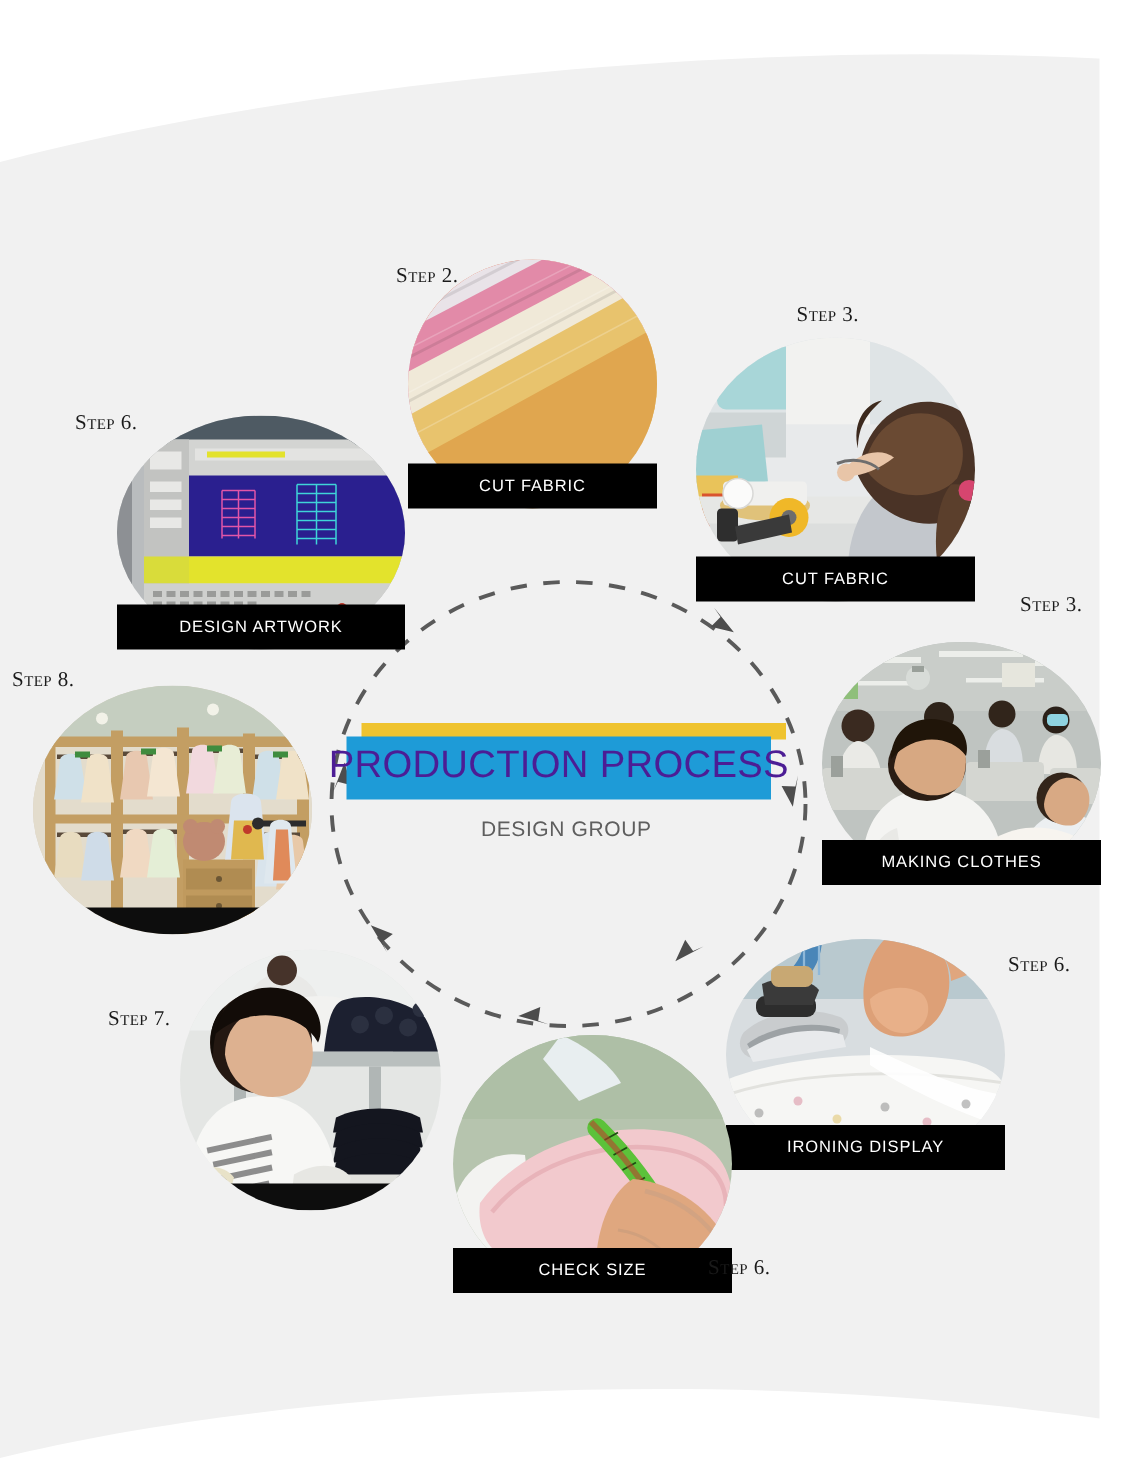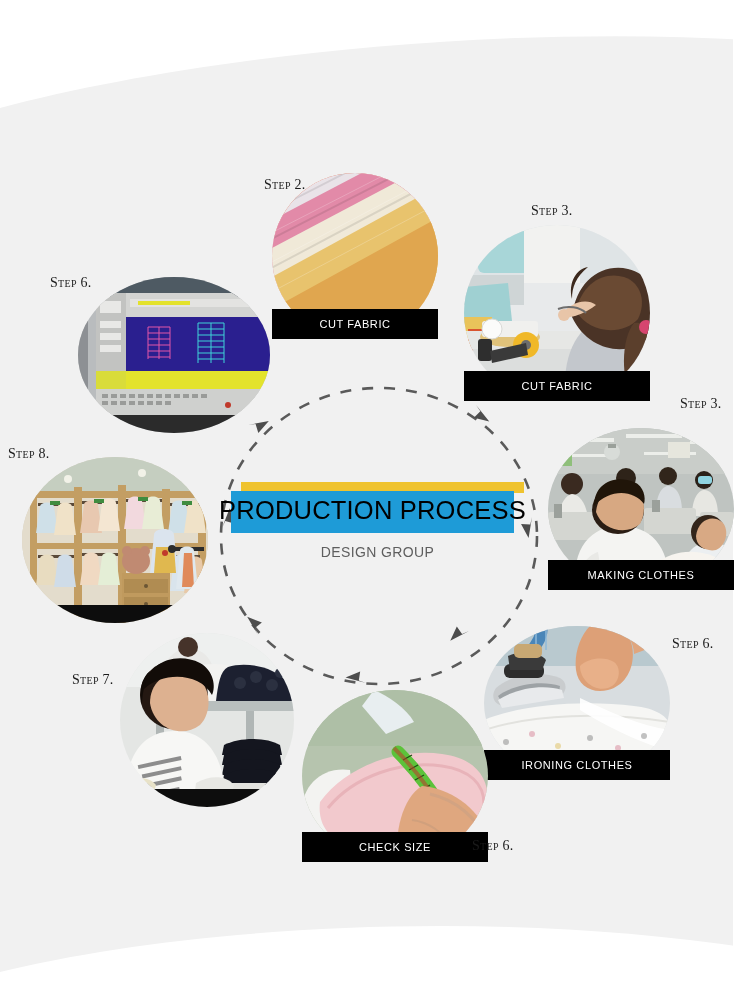--- a/index.html
+++ b/index.html
@@ -38,21 +38,21 @@
     background:#efc32f;
   }
   .bar-blue{
     position:absolute;
     left:0;top:9px;
     width:283px;height:42px;
     background:#1e9bd7;
     display:flex;align-items:center;justify-content:center;
   }
   .bar-blue .txt{
-    color:#000000;
+    color:#4c1d95;
     font-size:25.5px;
     letter-spacing:.2px;
     white-space:nowrap;
     font-weight:400;
     line-height:1;
     transform:translateY(-1px);
   }
   .subtitle{
     position:absolute;
     left:0;top:62px;
@@ -166,20 +166,21 @@
           <rect x="60" y="124" width="6" height="4"></rect>
             <rect x="69" y="124" width="6" height="4"></rect>
           <rect x="78" y="124" width="6" height="4"></rect>
             <rect x="87" y="124" width="6" height="4"></rect>
         </g>
         <circle cx="150" cy="128" r="3" fill="#c0392b"></circle>
         <rect x="0" y="138" width="192" height="18" fill="#2b2b2b"></rect>
         <rect x="0" y="0" width="10" height="156" fill="#8d9094"></rect>
       </svg>
     </div>
+    <div class="cap">DESIGN ARTWORK</div>
   </div>
   <div class="stepnum" style="left:50px;top:275px;">Step 6.</div>
 
   <div class="node" style="left:272px;top:173px;width:166px;height:166px;">
     <div class="photo">
       <svg viewBox="0 0 166 166" preserveAspectRatio="none">
         <rect width="166" height="166" fill="#e9ddcf"></rect>
         <g>
           <path d="M-40,18 L96,-50 L150,10 L14,78 Z" fill="#e2674f"></path>
           <path d="M-40,42 L108,-34 L158,26 L10,102 Z" fill="#e9e3e8"></path>
@@ -346,21 +347,21 @@
             <circle cx="160" cy="110" r="3" fill="#8e8e8e"></circle>
           <circle cx="36" cy="134" r="3" fill="#8e8e8e"></circle>
             <circle cx="66" cy="140" r="3" fill="#d98fa0"></circle>
           <circle cx="96" cy="134" r="3" fill="#e0c46a"></circle>
             <circle cx="126" cy="142" r="3" fill="#8e8e8e"></circle>
           <circle cx="156" cy="136" r="3" fill="#8e8e8e"></circle>
         </g>
         <rect x="0" y="136" width="186" height="18" fill="#0d0d0d"></rect>
       </svg>
     </div>
-    <div class="cap">IRONING CLOTHES</div>
+    <div class="cap">IRONING DISPLAY</div>
   </div>
   <div class="stepnum" style="left:672px;top:636px;">Step 6.</div>
 
   <div class="node" style="left:302px;top:690px;width:186px;height:172px;">
     <div class="photo">
       <svg viewBox="0 0 186 172" preserveAspectRatio="none">
         <rect width="186" height="172" fill="#b6c4ae"></rect>
         <rect x="0" y="0" width="186" height="56" fill="#aebfa6"></rect>
         <path d="M72,0 C86,6 104,18 112,32 L84,44 L60,16 Z" fill="#e8eef0"></path>
         <path d="M0,120 C0,96 20,76 48,80 L58,172 L0,172 Z" fill="#f3f3f1"></path>

